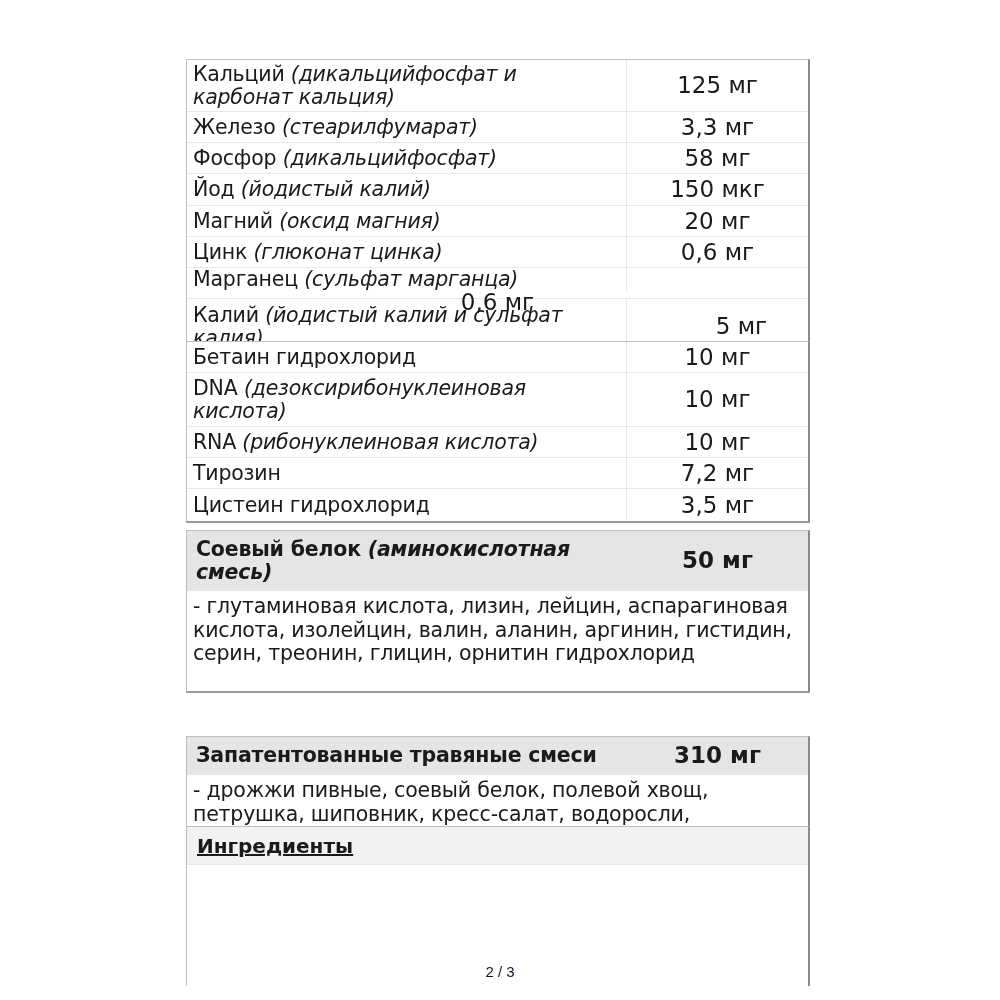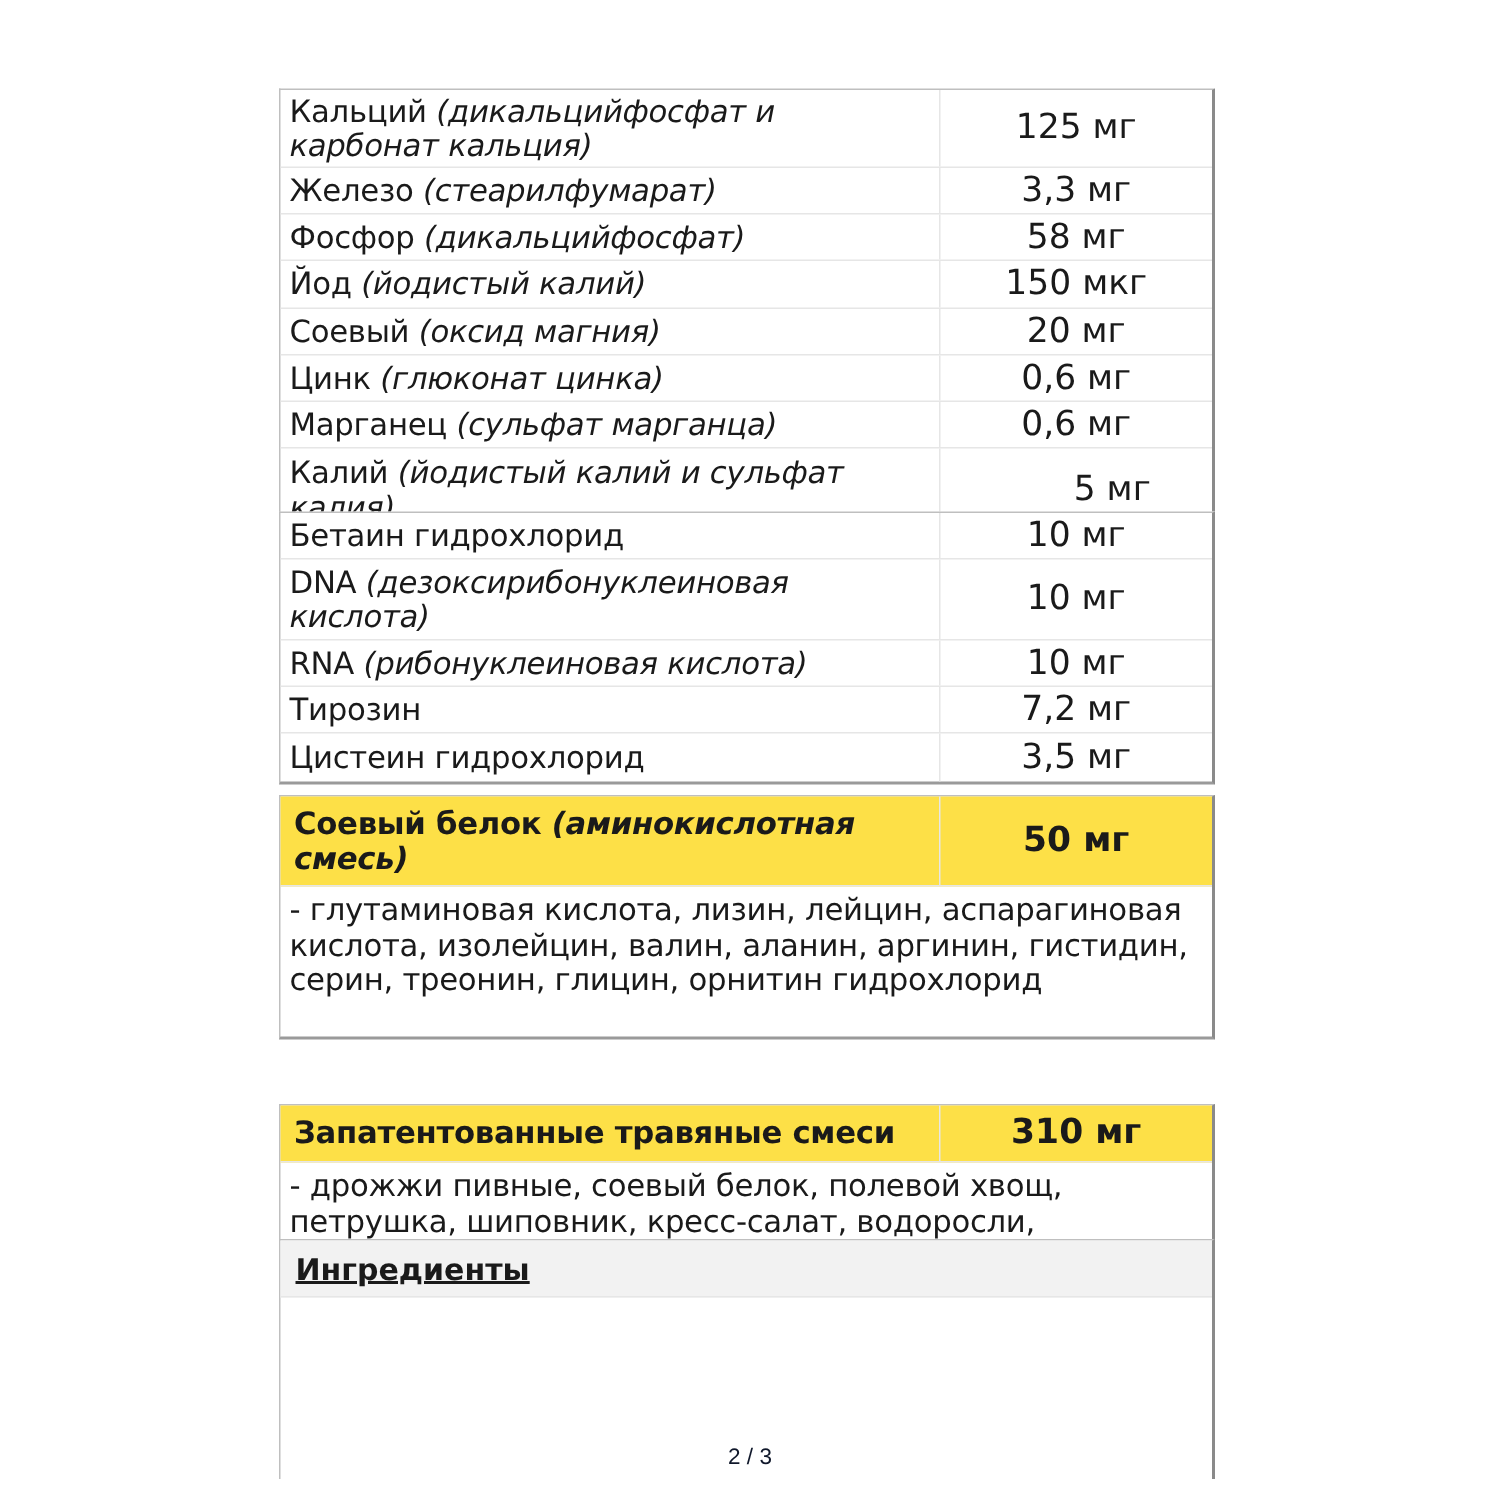--- a/index.html
+++ b/index.html
@@ -8,21 +8,21 @@
     .section { position: absolute; left: 186px; width: 624px;
                border: 1px solid #bfbfbf; border-right: 2px solid #8a8a8a; border-bottom: 2px solid #9a9a9a;
                background: #fff; box-sizing: border-box; }
     .row { display: flex; border-bottom: 1px solid #e6e6e6; box-sizing: border-box; }
     .row:last-child { border-bottom: none; }
     .cell-name { width: 440px; padding: 0 6px; box-sizing: border-box; border-right: 1px solid #e6e6e6;
                  display: flex; align-items: center; font-size: 20.5px; line-height: 23px; letter-spacing: -0.2px; }
     .cell-val { flex: 1; display: flex; align-items: center; justify-content: center;
                 font-size: 23px; line-height: 23px; }
     .it { font-style: italic; }
-    .hdr { background: #fde047; }
+    .hdr { background: #e5e5e5; }
     .hdr .cell-name, .hdr .cell-val { font-weight: bold; }
     .note { padding: 4px 8px 4px 6px; font-size: 20.5px; line-height: 23.5px; letter-spacing: -0.2px; }
     .title-row { background: #f2f2f2; height: 38px; display: flex; align-items: center; padding-left: 10px;
                  font-weight: bold; font-size: 20px; border-bottom: 1px solid #e6e6e6; box-sizing: border-box; text-decoration: underline; }
     .pager { position: absolute; top: 963px; left: 0; width: 1000px; text-align: center;
              font-size: 15px; color: #0f172a; font-family: "Liberation Sans", sans-serif; }
   </style>
 </head>
 <body>
 
@@ -46,31 +46,31 @@
     <div class="cell-val">58 мг</div>
   </div>
   <div class="row" style="height:32px;">
     <div class="cell-name">
         <span><span>Йод</span> <span class="it">(йодистый калий)</span></span>
       </div>
     <div class="cell-val">150 мкг</div>
   </div>
   <div class="row" style="height:31px;">
     <div class="cell-name">
-        <span><span>Соевый</span> <span class="it">(оксид магния)</span></span>
+        <span><span>Магний</span> <span class="it">(оксид магния)</span></span>
       </div>
     <div class="cell-val">20 мг</div>
   </div>
   <div class="row" style="height:31px;">
     <div class="cell-name">
         <span><span>Цинк</span> <span class="it">(глюконат цинка)</span></span>
       </div>
     <div class="cell-val">0,6 мг</div>
   </div>
-  <div class="row" style="height:31px;">
+  <div class="row" style="height:31px;flex-direction:column;">
     <div class="cell-name">
         <span><span>Марганец</span> <span class="it">(сульфат марганца)</span></span>
       </div>
     <div class="cell-val">0,6 мг</div>
   </div>
   <div class="row" style="height:55px;gap:48px;">
     <div class="cell-name">
         <span><span>Калий</span> <span class="it">(йодистый калий и сульфат калия)</span></span>
       </div>
     <div class="cell-val">5 мг</div>

